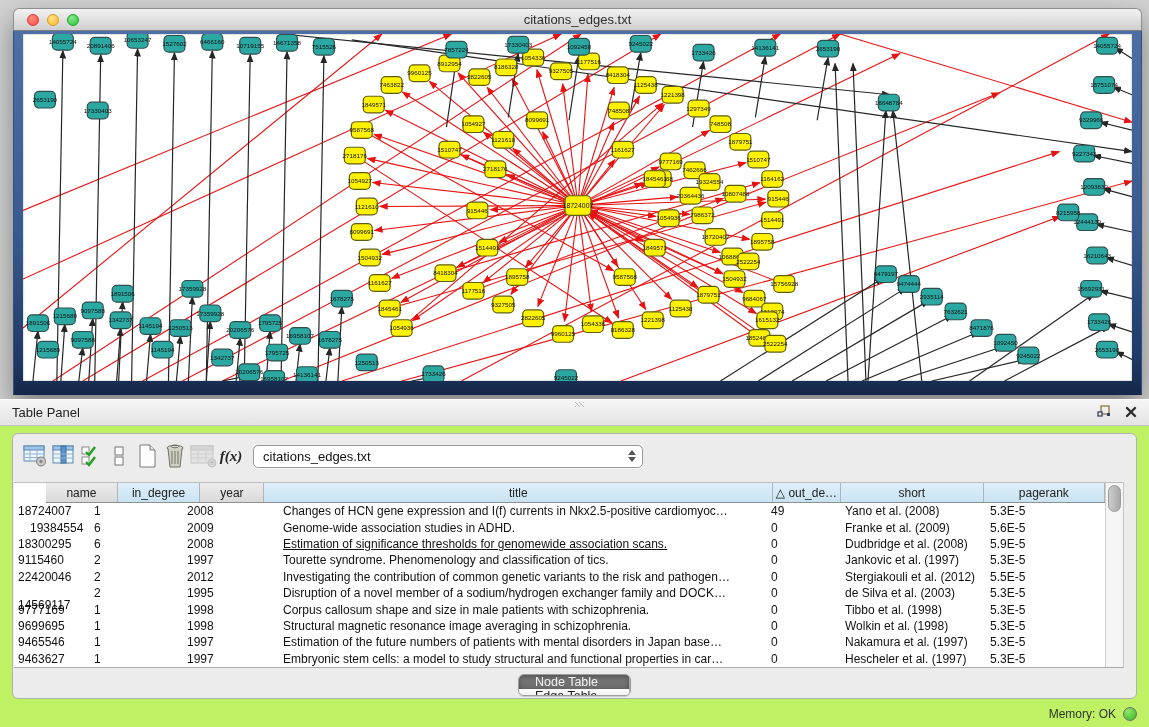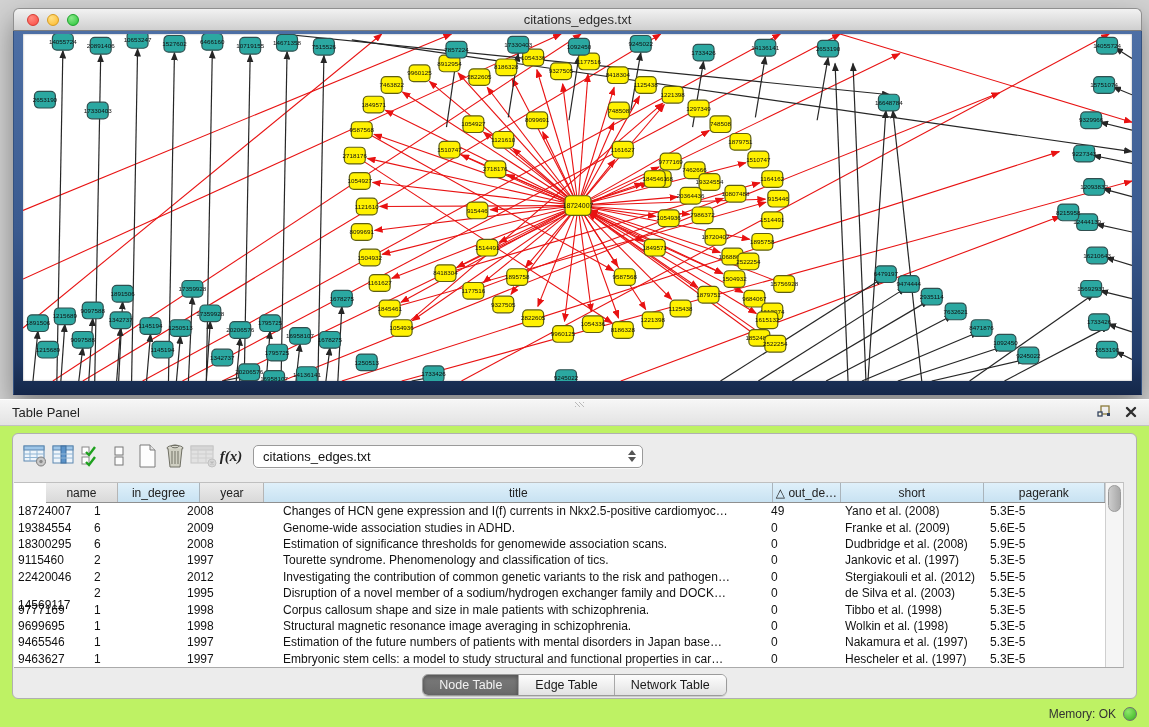--- a/index.html
+++ b/index.html
@@ -61,21 +61,21 @@
   .hdr-cell.gray { background:linear-gradient(#ececec,#d9d9d9); border-right-color:#b5b5b5; }
   .data-row { display:flex; height:16.4px; align-items:center; }
   .cell { font-size:12px; color:#111; white-space:nowrap; overflow:hidden; height:100%;
     display:flex; align-items:center; }
   .vscroll { width:18px; background:#f5f5f5; border-left:1px solid #cfcfcf; position:relative; }
   .vthumb { position:absolute; left:2px; top:2px; width:13px; height:27px; border-radius:7px;
     background:linear-gradient(90deg,#cdcdcd,#a8a8a8); border:1px solid #9a9a9a; }
 
   .tabs-row { position:absolute; left:0; right:0; top:240px; display:flex; justify-content:center; }
   .seg { display:flex; height:22px; border:1px solid #9b9b9b; border-radius:6px; overflow:hidden;
-    box-shadow:0 1px 1px rgba(0,0,0,.15); }
+    box-shadow:0 1px 1px rgba(0,0,0,.15);flex-direction:column; }
   .seg-btn { padding:0 16px; display:flex; align-items:center; font-size:12.5px; color:#1b1b1b;
     background:linear-gradient(#fdfdfd,#e2e2e2); border-right:1px solid #a8a8a8; }
   .seg-btn:last-child { border-right:none; }
   .seg-btn.sel { background:linear-gradient(#7b7b7b,#6a6a6a); color:#f2f2f2;
     box-shadow:inset 0 2px 4px rgba(0,0,0,.35); }
 
   .statusbar { position:absolute; left:0; right:0; bottom:0; height:27px; display:flex; align-items:center;
     justify-content:flex-end; padding-right:12px; gap:7px; }
   .mem-label { font-size:12px; color:#333; }
   .mem-dot { width:14px; height:14px; border-radius:50%; border:1px solid #6f6f6f;
@@ -882,33 +882,33 @@
             <div class="data-row">
               <div class="cell" style="width: 74px; padding-left: 4px;">18724007</div>
               <div class="cell" style="width: 85px; padding-left: 6px;">1</div>
               <div class="cell" style="width: 66px; padding-left: 14px;">2008</div>
               <div class="cell" style="width: 524px; padding-left: 44px;">Changes of HCN gene expression and I(f) currents in Nkx2.5-positive cardiomyoc…</div>
               <div class="cell" style="width: 70px; padding-left: 8px;">49</div>
               <div class="cell" style="width: 147px; padding-left: 12px;">Yano et al. (2008)</div>
               <div class="cell" style="width: 125px; padding-left: 10px;">5.3E-5</div>
             </div>
             <div class="data-row">
-              <div class="cell" style="width: 74px; padding-left: 4px;">19384554</div>
+              <div class="cell" style="width: 74px; padding-left: 16px;">19384554</div>
               <div class="cell" style="width: 85px; padding-left: 6px;">6</div>
               <div class="cell" style="width: 66px; padding-left: 14px;">2009</div>
               <div class="cell" style="width: 524px; padding-left: 44px;">Genome-wide association studies in ADHD.</div>
               <div class="cell" style="width: 70px; padding-left: 8px;">0</div>
               <div class="cell" style="width: 147px; padding-left: 12px;">Franke et al. (2009)</div>
               <div class="cell" style="width: 125px; padding-left: 10px;">5.6E-5</div>
             </div>
             <div class="data-row">
               <div class="cell" style="width: 74px; padding-left: 4px;">18300295</div>
               <div class="cell" style="width: 85px; padding-left: 6px;">6</div>
               <div class="cell" style="width: 66px; padding-left: 14px;">2008</div>
-              <div class="cell" style="width: 524px; padding-left: 44px;">Estimation of significance thresholds for genomewide association scans.</div>
+              <div class="cell" style="width: 524px; padding-left: 44px; text-decoration: underline;">Estimation of significance thresholds for genomewide association scans.</div>
               <div class="cell" style="width: 70px; padding-left: 8px;">0</div>
               <div class="cell" style="width: 147px; padding-left: 12px;">Dudbridge et al. (2008)</div>
               <div class="cell" style="width: 125px; padding-left: 10px;">5.9E-5</div>
             </div>
             <div class="data-row">
               <div class="cell" style="width: 74px; padding-left: 4px;">9115460</div>
               <div class="cell" style="width: 85px; padding-left: 6px;">2</div>
               <div class="cell" style="width: 66px; padding-left: 14px;">1997</div>
               <div class="cell" style="width: 524px; padding-left: 44px;">Tourette syndrome. Phenomenology and classification of tics.</div>
               <div class="cell" style="width: 70px; padding-left: 8px;">0</div>

